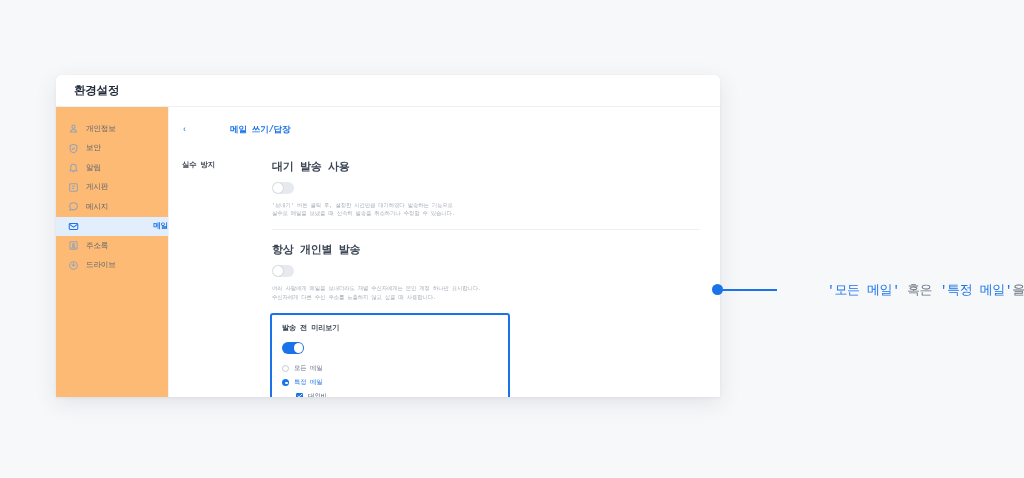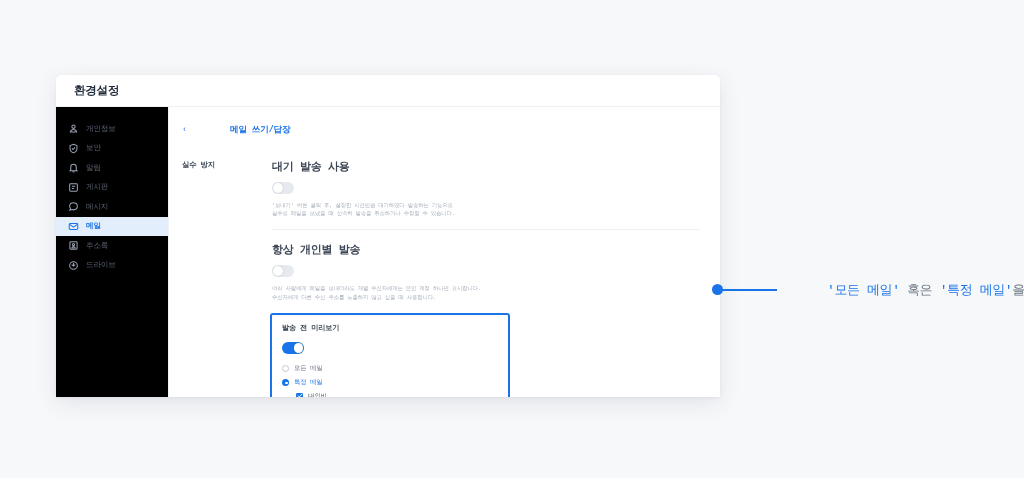--- a/index.html
+++ b/index.html
@@ -28,31 +28,31 @@
     border-bottom: 1px solid #eef0f3;
   }
   .card-title {
     font-size: 11.5px; font-weight: bold; color: #1f2937;
     letter-spacing: -0.2px;
   }
   .card-body { display: flex; height: 290px; }
 
   
   .sidebar {
-    width: 113px; background: #000000;
+    width: 113px; background: #fdba74;
     border-right: 1px solid #f0f2f5;
     padding-top: 12px;
   }
   .side-item {
     display: flex; align-items: center; gap: 7px;
     height: 19px; padding-left: 12px; margin-bottom: 0.5px;
     color: #5a6472; font-size: 7.6px; letter-spacing: -0.2px;
     cursor: pointer;
   }
-  .side-item.active { background: #e3eefc; color: #1a73e8; font-weight: bold; }
+  .side-item.active { background: #e3eefc; color: #1a73e8; font-weight: bold; justify-content: space-between; }
   .side-ico { width: 11px; height: 11px; display: block; flex: 0 0 11px; }
   .side-ico svg { width: 11px; height: 11px; display: block; }
   .side-item .side-ico svg { stroke: #98a2b3; fill: none; stroke-width: 1.5; }
   .side-item.active .side-ico svg { stroke: #1a73e8; }
 
   
   .main { flex: 1; padding: 17px 20px 0 13px; position: relative; }
   .crumb { display: flex; align-items: center; gap: 5px; margin-bottom: 23px; }
   .crumb-arrow { color: #1a73e8; font-size: 8.5px; line-height: 1; }
   .crumb-text { color: #1a73e8; font-size: 8.6px; font-weight: bold; letter-spacing: -0.2px; padding-left: 38px; }

